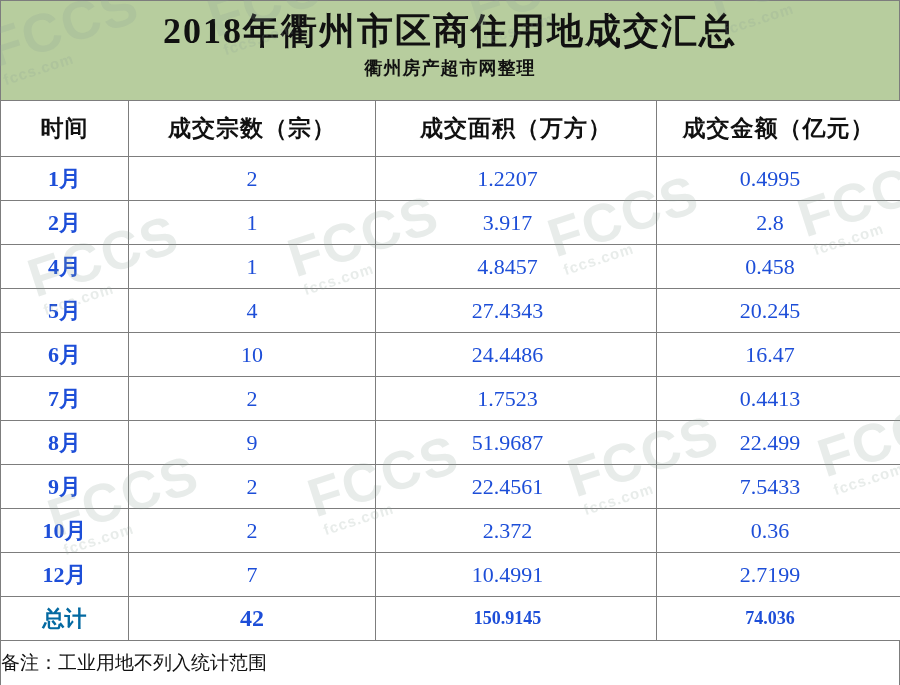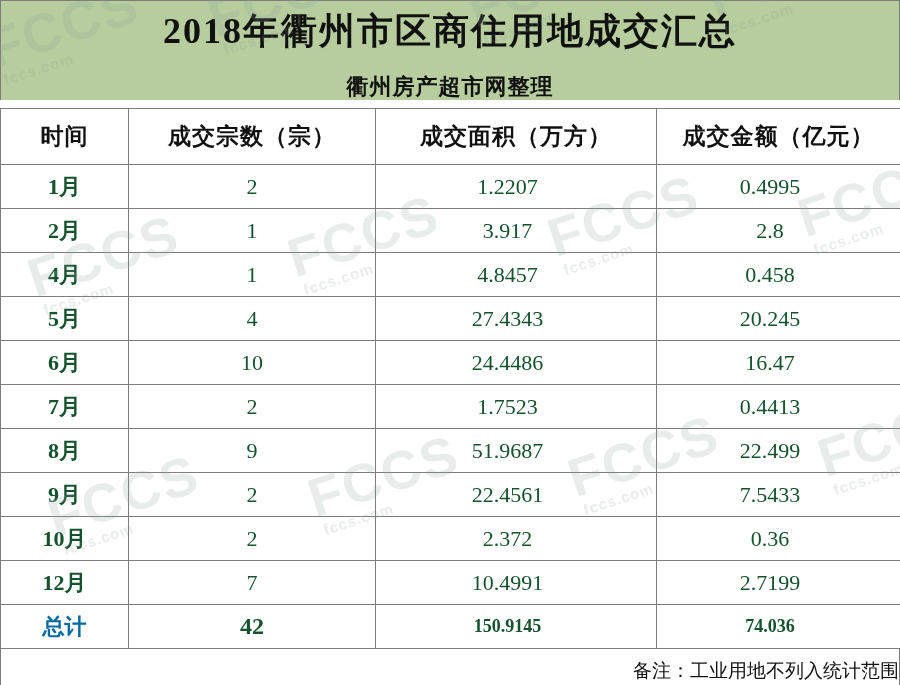--- a/index.html
+++ b/index.html
@@ -64,36 +64,35 @@
   }
   .title {
     font-size: 36px;
     font-weight: bold;
     color: #111111;
     letter-spacing: 2px;
     line-height: 46px;
     font-family: "Liberation Serif", "DejaVu Serif", serif;
   }
   .subtitle {
-    font-size: 22px;
+    font-size: 18px;
     font-weight: bold;
     color: #111111;
     letter-spacing: 1px;
-    margin-top: 18px;
+    margin-top: 2px;
   }
 
   
   table.data {
     position: relative;
     z-index: 2;
     width: 900px;
     border-collapse: collapse;
     table-layout: fixed;
     background: transparent;
-    margin-top: 8px;
   }
   table.data col.c0 { width: 128px; }
   table.data col.c1 { width: 247px; }
   table.data col.c2 { width: 281px; }
   table.data col.c3 { width: 244px; }
 
   table.data th, table.data td {
     border: 1px solid #7d7d7d;
     box-sizing: border-box;
     font-family: "Liberation Serif", "DejaVu Serif", serif;
@@ -103,21 +102,21 @@
     font-size: 23px;
     font-weight: bold;
     color: #111111;
     letter-spacing: 1px;
     text-align: center;
     background: transparent;
   }
   table.data tbody td {
     height: 44px;
     font-size: 22px;
-    color: #14532d;
+    color: #1d4ed8;
     background: transparent;
   }
   td.month {
     text-align: center;
     font-weight: bold;
     font-size: 21px;
   }
   td.count {
     text-align: center;
   }
@@ -144,21 +143,21 @@
   
   .footnote {
     position: relative;
     z-index: 2;
     width: 900px;
     box-sizing: border-box;
     border: 1px solid #7d7d7d;
     border-top: none;
     height: 45px;
     line-height: 43px;
-    text-align: right;
+    text-align: left;
     font-size: 19px;
     color: #111111;
     font-family: "Liberation Serif", "DejaVu Serif", serif;
   }
 </style>
 </head>
 <body>
 
 <div class="sheet">
 

